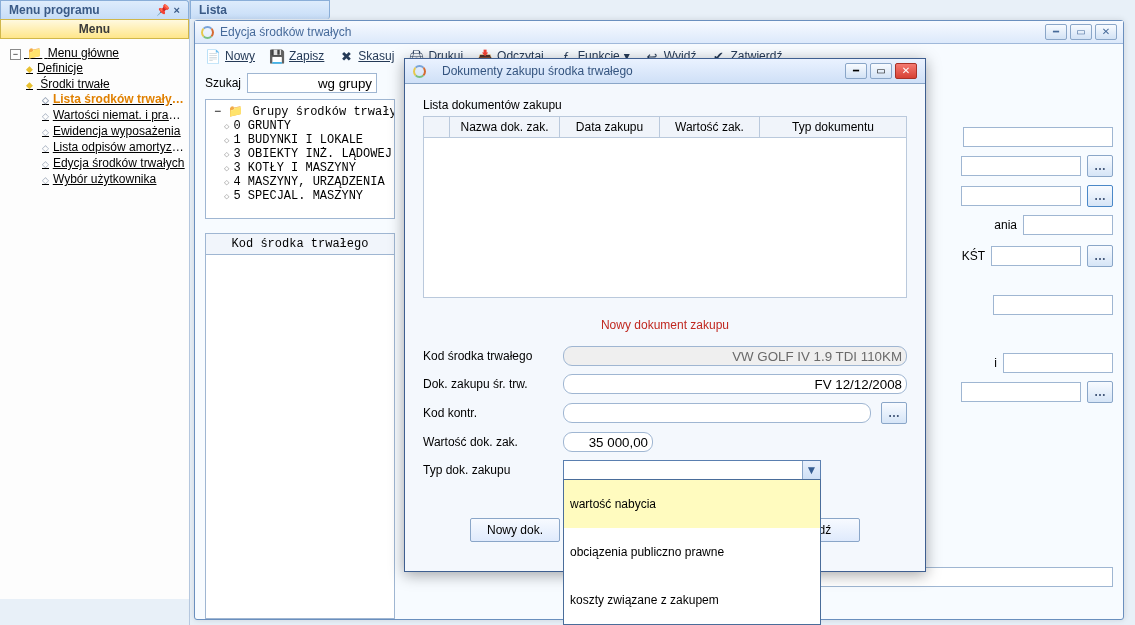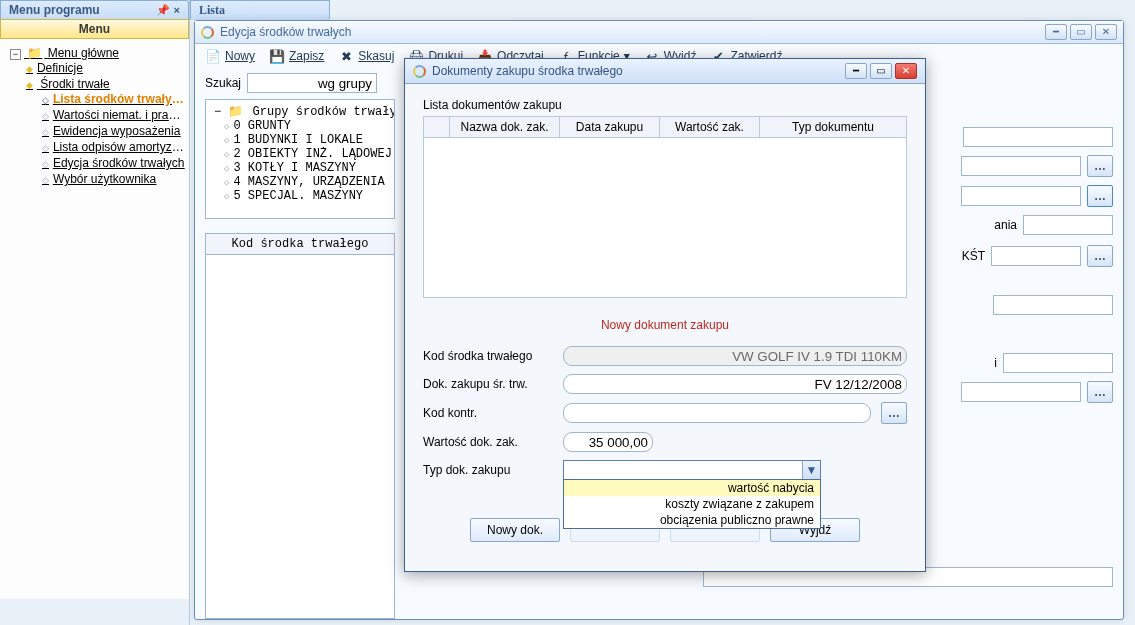--- a/index.html
+++ b/index.html
@@ -30,21 +30,21 @@
   .tree > ul { padding-left: 0; }
   .tree li { padding: 1px 0; white-space: nowrap; overflow: hidden; text-overflow: ellipsis; }
   .tree .node-toggle { display: inline-block; width: 11px; height: 11px; border: 1px solid #8a8a8a; text-align: center; line-height: 9px; font-size: 9px; margin-right: 3px; background: #fff; }
   .folder-icon { color: #d8a038; margin-right: 2px; }
   .bullet-yellow::before { content: "◆"; color: #e8c030; margin-right: 4px; font-size: 9px; }
   .bullet-empty::before { content: "◇"; color: #9aa6b8; margin-right: 4px; font-size: 9px; }
   .tree .selected { color: #e08000; font-weight: bold; }
 
   
   .right-col { position: absolute; left: 190px; top: 0; right: 0; height: 625px; }
-  .right-tab { border-radius: 0 0 3px 0; width: 140px; font-family: Liberation Serif, serif; }
+  .right-tab { border-radius: 0 0 3px 0; width: 140px; }
 
   
   .win {
     position: absolute; background: #f7fbff;
     border: 1px solid #6a8fbe; border-radius: 3px;
     box-shadow: 0 0 6px rgba(0,0,0,.12);
   }
   .win-title {
     background: linear-gradient(#f7faff, #dce9fb); border-bottom: 1px solid #9fb8da;
     display: flex; align-items: center; justify-content: space-between;
@@ -90,41 +90,41 @@
     position: absolute;
     border: 1px solid #3f5f90;
     background: #f4f8fd;
     box-shadow: 0 3px 14px rgba(0,0,0,.35);
   }
   .modal-title {
     background: linear-gradient(#eaf2ff, #cfe0f7); padding: 4px 8px;
     display: flex; align-items: center; justify-content: space-between;
     border-bottom: 1px solid #8aa6c8;
   }
-  .modal-title .left { display: flex; align-items: center; gap: 6px; color: #34547f; }
+  .modal-title .left { display: flex; align-items: center; gap: 16px; color: #34547f; }
 
   .modal-body { padding: 14px 18px 16px; }
   .section-label { margin-bottom: 4px; }
   .grid-head { display: flex; border: 1px solid #bac9dc; background: #f0f4fa; }
   .grid-head .col { border-right: 1px solid #bac9dc; padding: 3px 6px; text-align: center; }
   .grid-head .col:first-child { width: 26px; }
   .grid-body { border: 1px solid #bac9dc; border-top: none; height: 160px; background: #fff; }
 
   .red-heading { text-align: center; color: #c02820; margin: 20px 0 14px; }
 
   .form-row { display: flex; align-items: center; margin-bottom: 8px; gap: 10px; }
   .form-row label { width: 130px; }
   .form-row .field { flex: 1; border-radius: 9px; }
   .form-row .short { width: 90px; flex: none; }
 
   .sel-wrap { position: relative; width: 258px; }
   .sel { width: 100%; height: 20px; border: 1px solid #5a7fb0; background: #fff; display: flex; align-items: center; justify-content: flex-end; }
   .sel .arrow { width: 18px; height: 100%; border-left: 1px solid #8aa6c8; display: flex; align-items: center; justify-content: center; background: linear-gradient(#e8f0fc,#cfe0f5); color: #355d92; }
   .sel-list { position: absolute; top: 19px; left: 0; right: 0; border: 1px solid #4a6d9a; background: #fff; z-index: 50; }
-  .sel-list .opt { padding: 1px 6px; text-align: right; }
+  .sel-list .opt { padding: 17px 6px; }
   .sel-list .opt.hi { background: #fffbbf; }
 
   .modal-buttons { display: flex; gap: 10px; justify-content: center; margin-top: 18px; }
   .btn { min-width: 90px; padding: 4px 14px; border: 1px solid #8aa6c8; background: linear-gradient(#f7faff,#dfeafc); border-radius: 2px; text-align: center; margin-top: 20px; }
 
   .spin-icon {
     width: 13px; height: 13px; border: 2px solid #7aa4d8; border-right-color: #d56a30; border-bottom-color: #7ac080; border-left-color: #e6c84a; border-radius: 50%;
   }
 </style>
 </head>
@@ -225,21 +225,21 @@
         <div class="edit-left">
           <div class="group-tree">
             <ul>
               <li class="root">
                 <span class="node-toggle">−</span>
                 <span class="folder-icon">📁</span>
                 <span>Grupy środków trwałych</span>
                 <ul>
                   <li><span>0 GRUNTY</span></li>
                   <li><span>1 BUDYNKI I LOKALE</span></li>
-                  <li><span>2 OBIEKTY INŻ. LĄDOWEJ</span></li>
+                  <li><span>3 OBIEKTY INŻ. LĄDOWEJ</span></li>
                   <li><span>3 KOTŁY I MASZYNY</span></li>
                   <li><span>4 MASZYNY, URZĄDZENIA</span></li>
                   <li><span>5 SPECJAL. MASZYNY</span></li>
                 </ul>
               </li>
             </ul>
           </div>
           <div class="kod-header">Kod środka trwałego</div>
           <div class="kod-list"></div>
         </div>
@@ -328,22 +328,22 @@
         <input class="field short" value="35 000,00" style="">
       </div>
       <div class="form-row">
         <label>Typ dok. zakupu</label>
         <div class="sel-wrap">
           <div class="sel">
             <div class="arrow">▼</div>
           </div>
           <div class="sel-list">
             <div class="opt hi"><span>wartość nabycia</span></div>
+            <div class="opt"><span>obciązenia publiczno prawne</span></div>
             <div class="opt"><span>koszty związane z zakupem</span></div>
-            <div class="opt"><span>obciązenia publiczno prawne</span></div>
           </div>
         </div>
       </div>
 
       <div class="modal-buttons">
         <div class="btn"><span>Nowy dok.</span></div>
         <div class="btn" style="opacity:.35"></div>
         <div class="btn" style="opacity:.35"></div>
         <div class="btn"><span>Wyjdź</span></div>
       </div>

